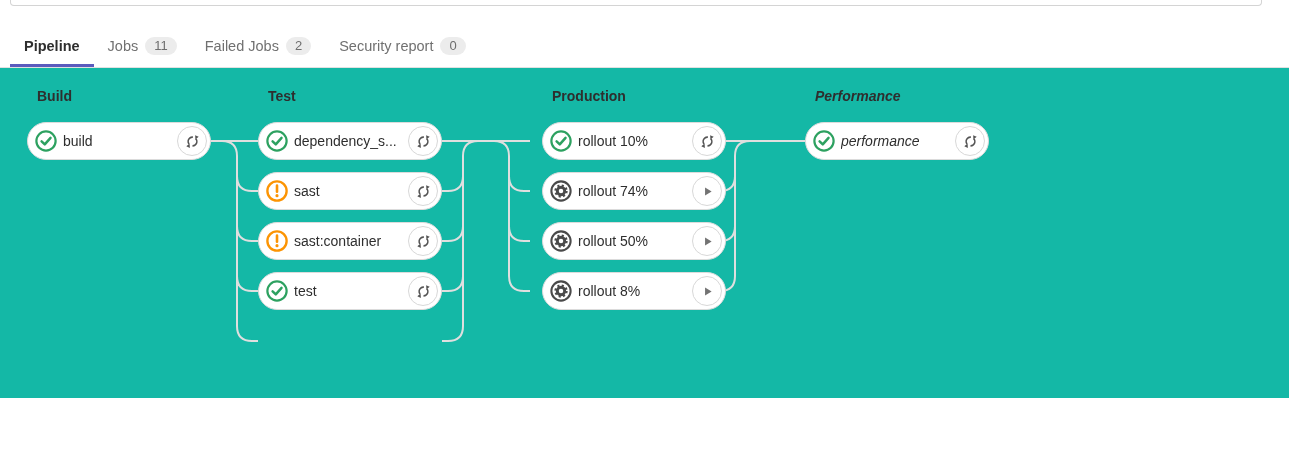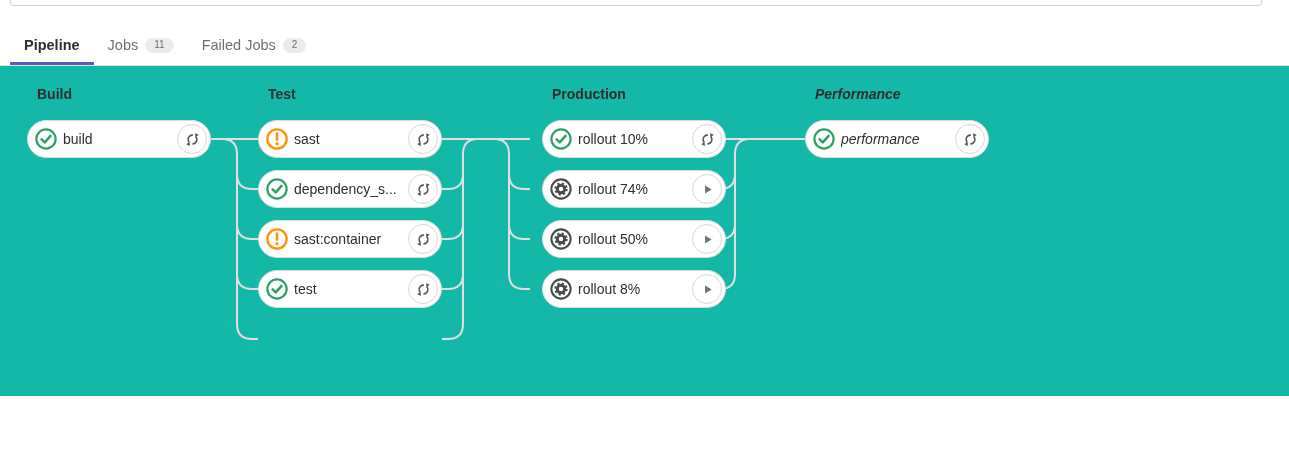--- a/index.html
+++ b/index.html
@@ -40,21 +40,21 @@
   }
   .tab.active {
     color: #2e2e2e;
     font-weight: bold;
     border-bottom-color: #5b5bbd;
   }
   .tab .badge {
     margin-left: 7px;
     background: #ececec;
     color: #6e6e6e;
-    font-size: 10px;
+    font-size: 13px;
     font-weight: normal;
     border-radius: 10px;
     padding: 2px 9px 3px 9px;
     line-height: 1;
   }
   
   .graph {
     position: relative;
     height: 330px;
     background: #14b8a6;
@@ -130,20 +130,24 @@
       <span>Pipeline</span>
     </a>
     <a class="tab">
       <span>Jobs</span>
       <span class="badge">11</span>
     </a>
     <a class="tab">
       <span>Failed Jobs</span>
       <span class="badge">2</span>
     </a>
+    <a class="tab">
+      <span>Security report</span>
+      <span class="badge">0</span>
+    </a>
   </nav>
 
 <section class="graph" id="graph">
   <svg class="connectors" id="connectors" viewBox="0 0 1289 330">
       <path d="M 211 73 H 258 M 222 73 Q 237 73 237 88 V 108 Q 237 123 252 123 H 258 M 222 73 Q 237 73 237 88 V 158 Q 237 173 252 173 H 258 M 222 73 Q 237 73 237 88 V 208 Q 237 223 252 223 H 258 M 222 73 Q 237 73 237 88 V 258 Q 237 273 252 273 H 258 M 442 73 H 530 M 442 123 H 448 Q 463 123 463 108 V 88 Q 463 73 478 73 M 442 173 H 448 Q 463 173 463 158 V 88 Q 463 73 478 73 M 442 223 H 448 Q 463 223 463 208 V 88 Q 463 73 478 73 M 442 273 H 448 Q 463 273 463 258 V 88 Q 463 73 478 73 M 494 73 Q 509 73 509 88 V 108 Q 509 123 524 123 H 530 M 494 73 Q 509 73 509 88 V 158 Q 509 173 524 173 H 530 M 494 73 Q 509 73 509 88 V 208 Q 509 223 524 223 H 530 M 714 73 H 805 M 714 123 H 720 Q 735 123 735 108 V 88 Q 735 73 750 73 M 714 173 H 720 Q 735 173 735 158 V 88 Q 735 73 750 73 M 714 223 H 720 Q 735 223 735 208 V 88 Q 735 73 750 73" fill="none" stroke="#dfdfdf" stroke-width="2"></path>
     </svg>
   <div id="stages">
       <div class="stage" style="left: 27px;">
         <h3 class="stage-title">Build</h3>
         <div class="job-pill">
@@ -163,44 +167,44 @@
               </svg>
             </span>
           </button>
         </div>
       </div>
       <div class="stage" style="left: 258px;">
         <h3 class="stage-title">Test</h3>
         <div class="job-pill">
           <span class="status-icon">
             <svg viewBox="0 0 16 16">
+              <circle cx="8" cy="8" r="7" fill="#fff" stroke="#2da160" stroke-width="1.6"></circle>
+              <path d="M4.8 8.3 L7.1 10.5 L11.3 5.7" fill="none" stroke="#2da160" stroke-width="1.8" stroke-linecap="round" stroke-linejoin="round"></path>
+            </svg>
+          </span>
+          <span class="job-label">dependency_s...</span>
+          <button class="action-btn">
+            <span>
+              <svg viewBox="0 0 16 16">
+                <circle cx="8" cy="8" r="4.6" fill="none" stroke="#555555" stroke-width="1.8" stroke-dasharray="10.2 4.25" transform="rotate(-40 8 8)"></circle>
+                <path fill="#555555" d="M10.8 1.2 L14.6 3.0 L11.1 5.9 Z"></path>
+                <path fill="#555555" d="M5.2 14.8 L1.4 13.0 L4.9 10.1 Z"></path>
+              </svg>
+            </span>
+          </button>
+        </div>
+        <div class="job-pill">
+          <span class="status-icon">
+            <svg viewBox="0 0 16 16">
               <circle cx="8" cy="8" r="7" fill="#fff" stroke="#fc9403" stroke-width="1.7"></circle>
               <path d="M8 4.1 v4.4" stroke="#fc9403" stroke-width="1.9" stroke-linecap="round"></path>
               <circle cx="8" cy="11.4" r="1.15" fill="#fc9403"></circle>
             </svg>
           </span>
           <span class="job-label">sast</span>
-          <button class="action-btn">
-            <span>
-              <svg viewBox="0 0 16 16">
-                <circle cx="8" cy="8" r="4.6" fill="none" stroke="#555555" stroke-width="1.8" stroke-dasharray="10.2 4.25" transform="rotate(-40 8 8)"></circle>
-                <path fill="#555555" d="M10.8 1.2 L14.6 3.0 L11.1 5.9 Z"></path>
-                <path fill="#555555" d="M5.2 14.8 L1.4 13.0 L4.9 10.1 Z"></path>
-              </svg>
-            </span>
-          </button>
-        </div>
-        <div class="job-pill">
-          <span class="status-icon">
-            <svg viewBox="0 0 16 16">
-              <circle cx="8" cy="8" r="7" fill="#fff" stroke="#2da160" stroke-width="1.6"></circle>
-              <path d="M4.8 8.3 L7.1 10.5 L11.3 5.7" fill="none" stroke="#2da160" stroke-width="1.8" stroke-linecap="round" stroke-linejoin="round"></path>
-            </svg>
-          </span>
-          <span class="job-label">dependency_s...</span>
           <button class="action-btn">
             <span>
               <svg viewBox="0 0 16 16">
                 <circle cx="8" cy="8" r="4.6" fill="none" stroke="#555555" stroke-width="1.8" stroke-dasharray="10.2 4.25" transform="rotate(-40 8 8)"></circle>
                 <path fill="#555555" d="M10.8 1.2 L14.6 3.0 L11.1 5.9 Z"></path>
                 <path fill="#555555" d="M5.2 14.8 L1.4 13.0 L4.9 10.1 Z"></path>
               </svg>
             </span>
           </button>
         </div>

